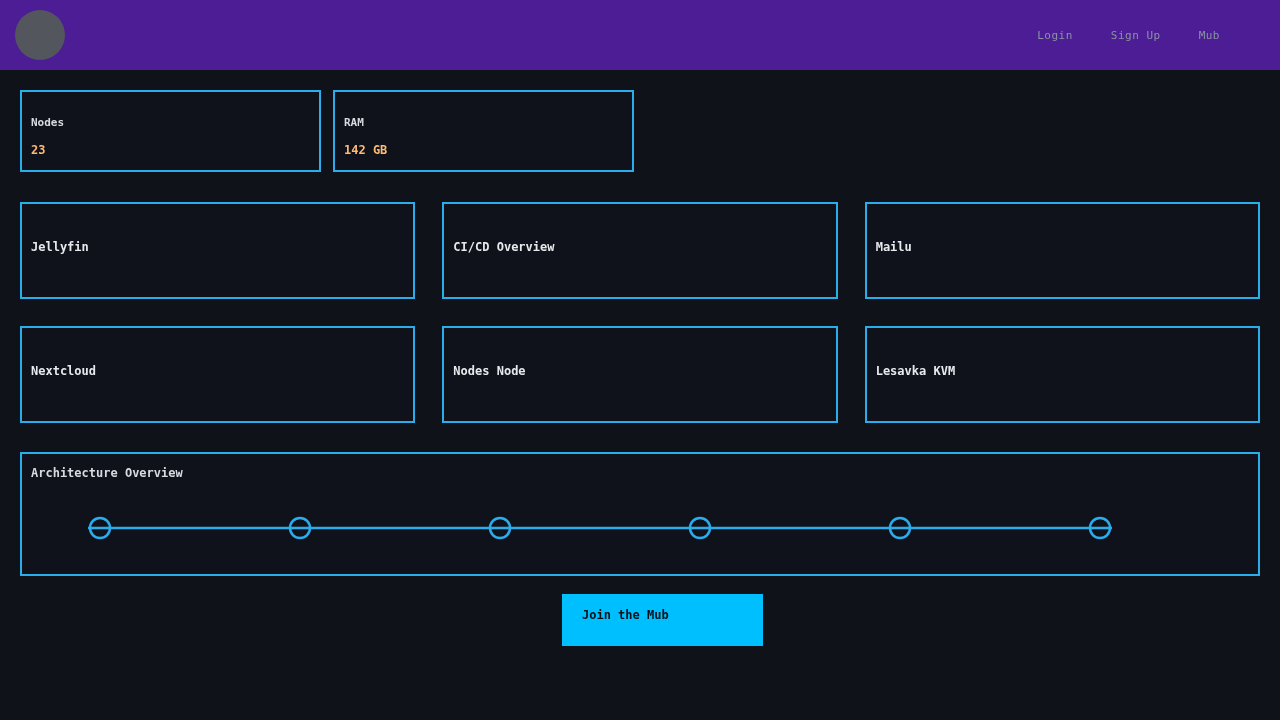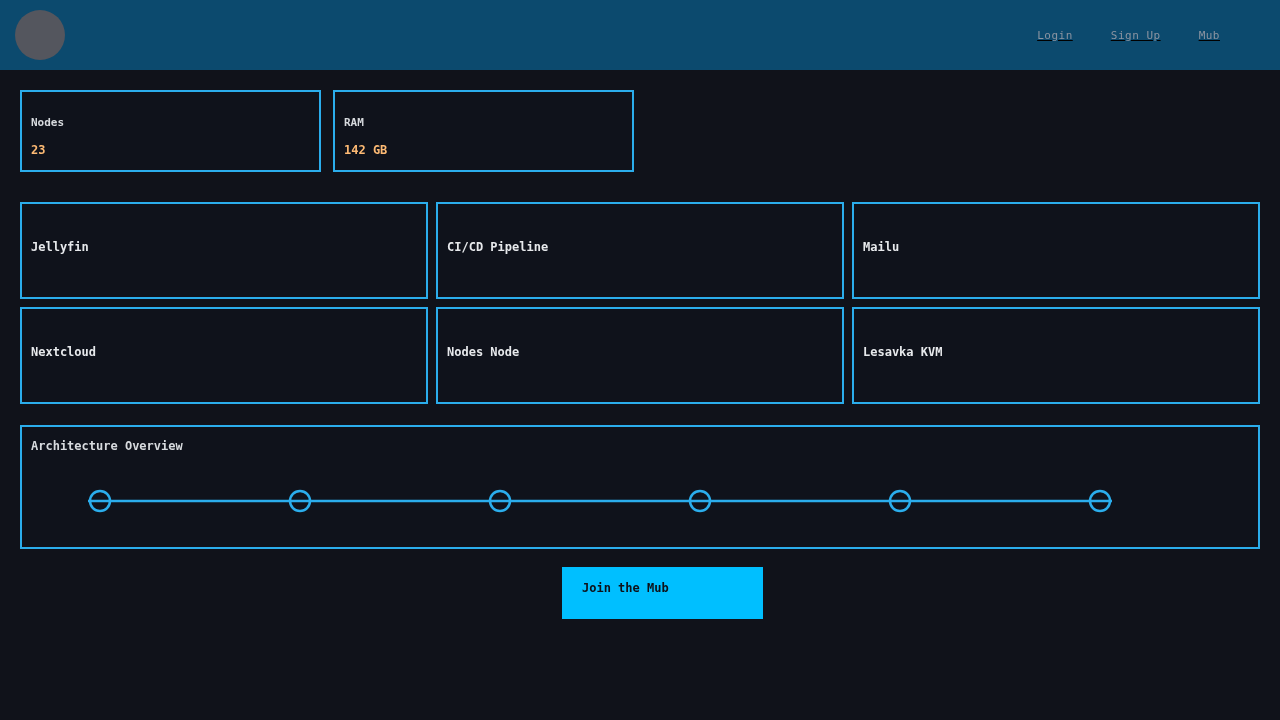--- a/index.html
+++ b/index.html
@@ -6,26 +6,25 @@
   html, body {
     width: 1280px; height: 720px;
     background: #10121a;
     font-family: "DejaVu Sans Mono", monospace;
     overflow: hidden;
   }
 
   
   .navbar {
     height: 70px;
-    background: #0c4a6e;
+    background: #4c1d95;
     display: flex;
     align-items: center;
     justify-content: space-between;
     padding: 0 60px 0 15px;
-    text-decoration: underline;
   }
   .avatar {
     width: 50px; height: 50px;
     border-radius: 50%;
     background: #54565e;
     cursor: pointer;
   }
   .nav-links { display: flex; align-items: center; gap: 38px; }
   .nav-link {
     color: #8b94a1;
@@ -50,28 +49,28 @@
   }
   .stat-card { height: 82px; padding: 24px 9px; }
   .stat-label { color: #d7dade; font-size: 11px; font-weight: bold; }
   .stat-value { color: #fdba74; font-size: 12px; font-weight: bold; margin-top: 14px; }
 
   
   .services-grid {
     margin: 30px 20px 0 20px;
     display: grid;
     grid-template-columns: repeat(3, 1fr);
-    gap: 8px;
+    gap: 27px;
   }
   .service-card { height: 97px; padding: 36px 9px 0 9px; }
   .service-name { color: #e7e9ec; font-size: 12px; font-weight: bold; }
 
   
   .arch-section {
-    margin: 21px 20px 0 20px;
+    margin: 29px 20px 0 20px;
     height: 124px;
     padding: 12px 9px 0 9px;
   }
   .arch-title { color: #d7dade; font-size: 12px; font-weight: bold; }
   .arch-svg { display: block; width: 1216px; height: 80px; margin-top: 4px; }
   .arch-line { stroke: #2badec; stroke-width: 2.5; }
   .arch-node { fill: none; stroke: #2badec; stroke-width: 2.5; }
 
   
   .cta-wrap { display: flex; justify-content: center; margin-top: 18px; padding-left: 45px; }
@@ -110,21 +109,21 @@
     <div class="stat-label">RAM</div>
     <div class="stat-value">142 GB</div>
   </div>
 </div>
 
 <div class="services-grid">
   <div class="card service-card">
     <div class="service-name">Jellyfin</div>
   </div>
   <div class="card service-card">
-    <div class="service-name">CI/CD Pipeline</div>
+    <div class="service-name">CI/CD Overview</div>
   </div>
   <div class="card service-card">
     <div class="service-name">Mailu</div>
   </div>
   <div class="card service-card">
     <div class="service-name">Nextcloud</div>
   </div>
   <div class="card service-card">
     <div class="service-name">Nodes Node</div>
   </div>

